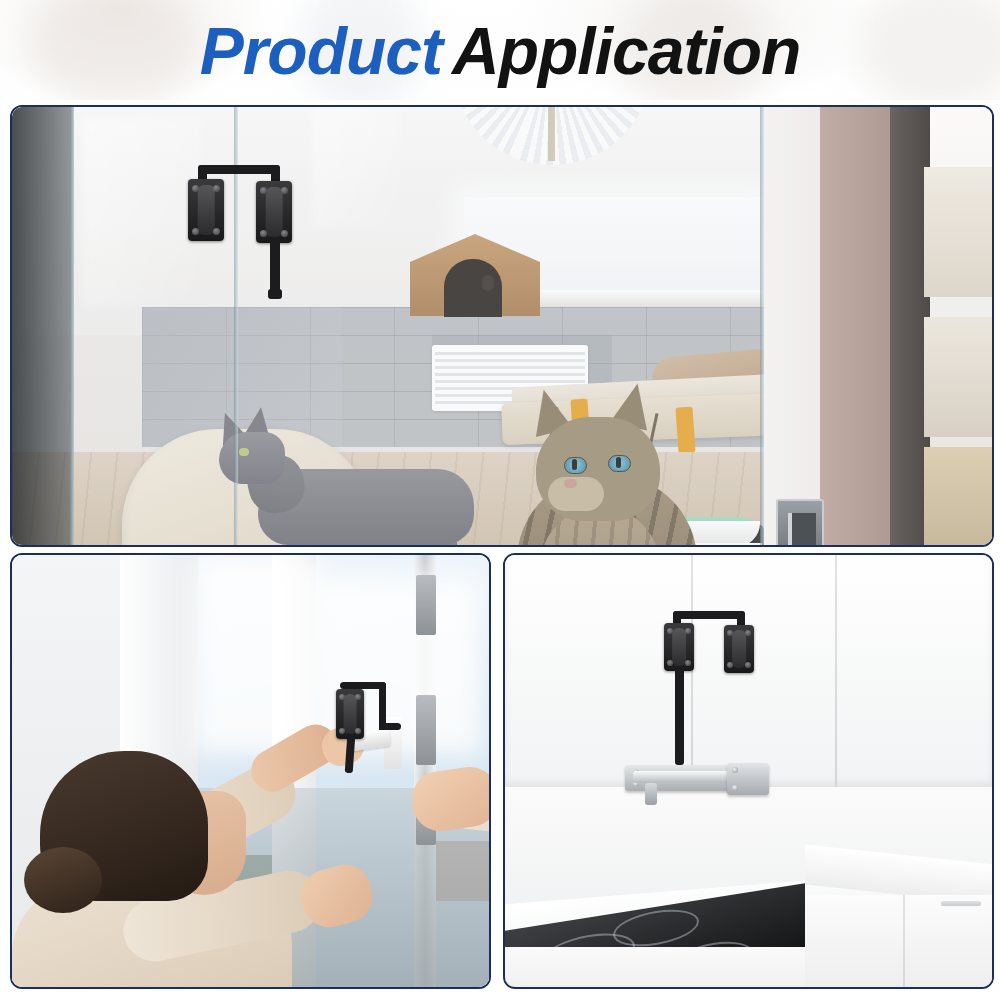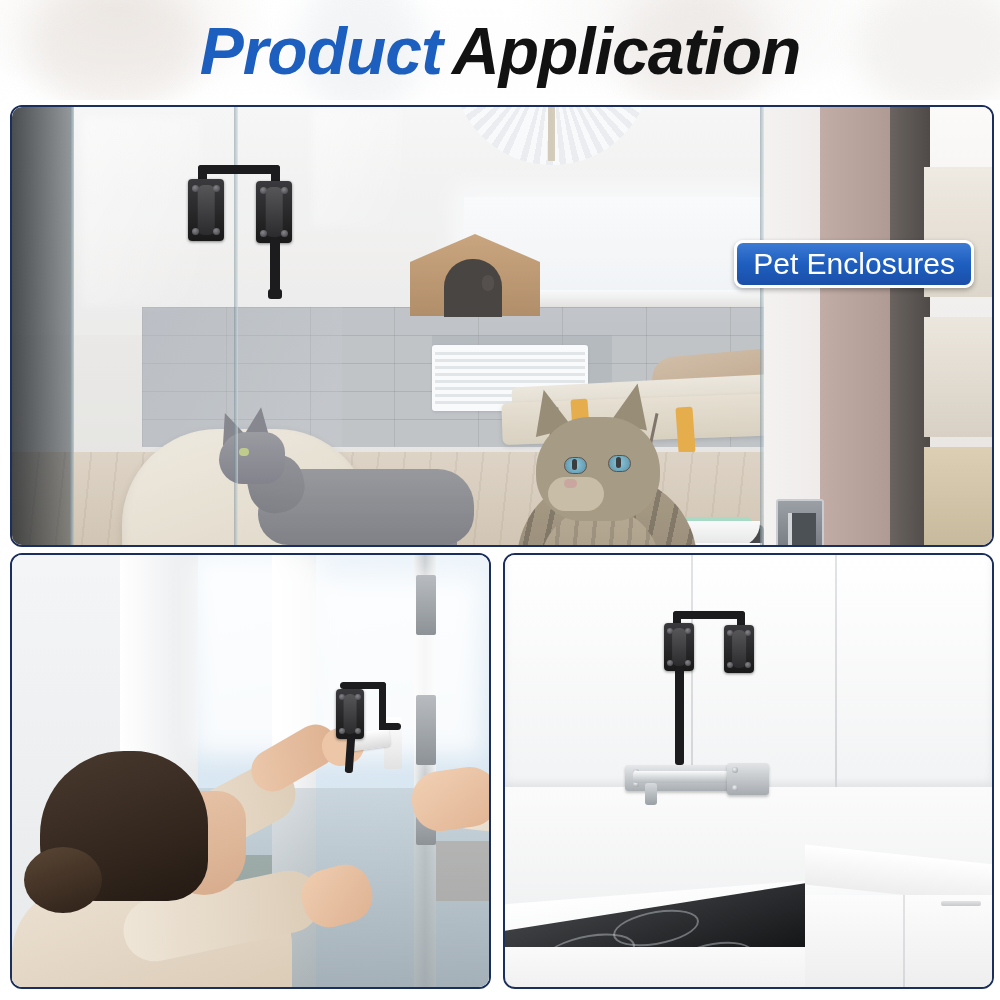--- a/index.html
+++ b/index.html
@@ -497,21 +497,20 @@
     <div class="ob lock-plate" style="left:244px;top:74px;width:36px;height:62px;">
       <span class="lock-screw" style="left:4px;top:6px;"></span>
       <span class="lock-screw" style="right:4px;top:6px;"></span>
       <span class="lock-screw" style="left:4px;bottom:6px;"></span>
       <span class="lock-screw" style="right:4px;bottom:6px;"></span>
     </div>
     <div class="ob lock-rod-v" style="left:258px;top:130px;width:10px;height:58px;"></div>
     <div class="ob lock-rod-v" style="left:256px;top:182px;width:14px;height:10px;"></div>
   </div>
 
-  <div class="badge" id="badge-pet">Pet Enclosures</div>
 </div>
 
 <div class="panel" id="panel-win">
   <div class="scene win-bg">
 
     <div class="ob win-wall"></div>
     <div class="win-frame-v" style="left:108px;top:0;width:78px;height:100%;"></div>
     <div class="win-glass" style="left:186px;top:0;width:74px;height:100%;"></div>
     <div class="win-frame-v" style="left:260px;top:0;width:44px;height:100%;"></div>
     <div class="win-glass" style="left:304px;top:0;width:100px;height:100%;"></div>

